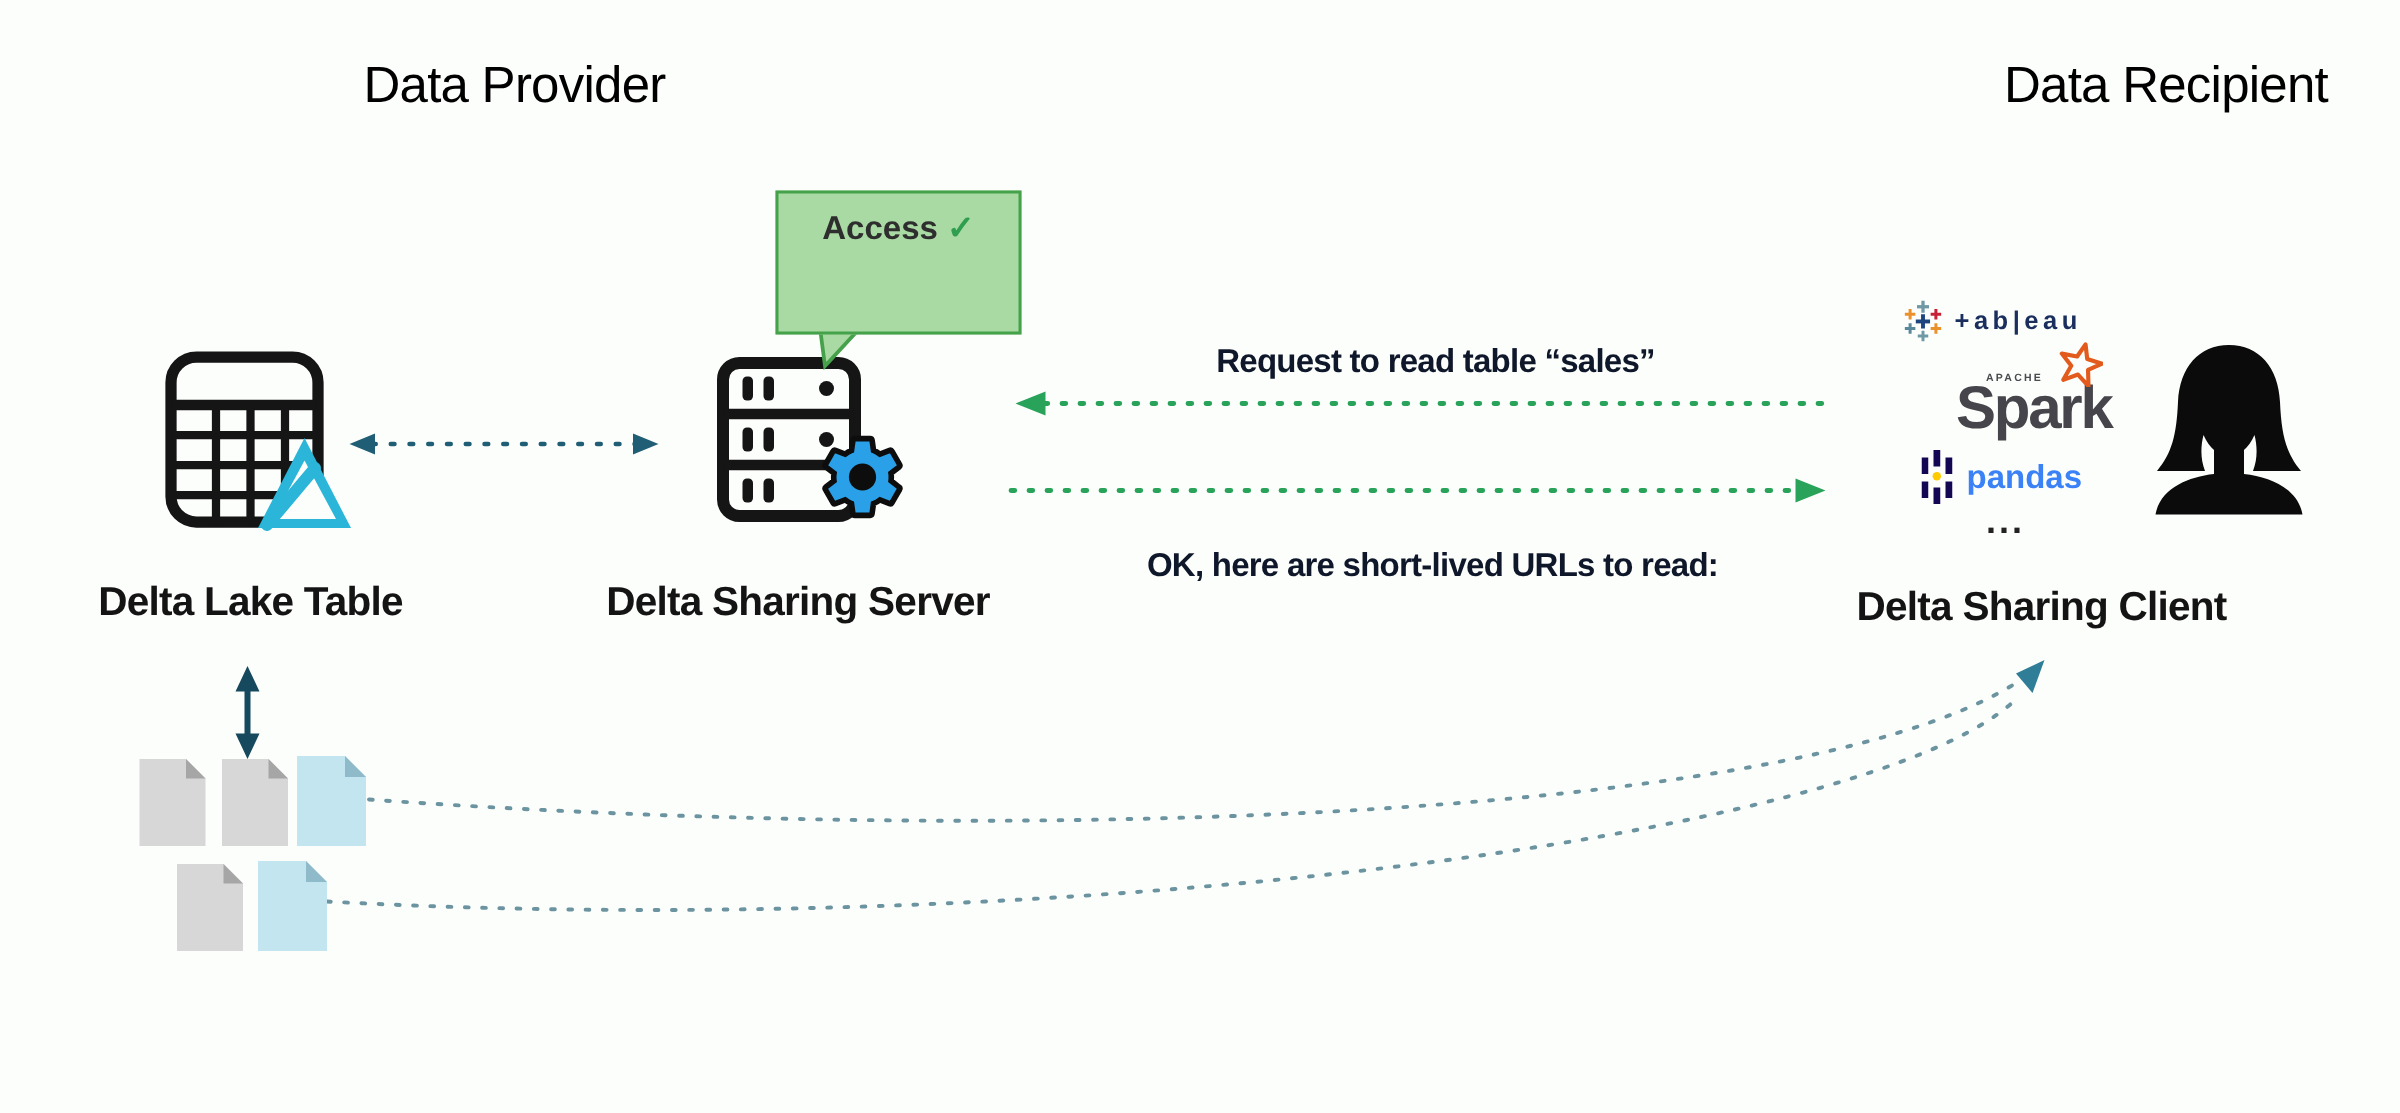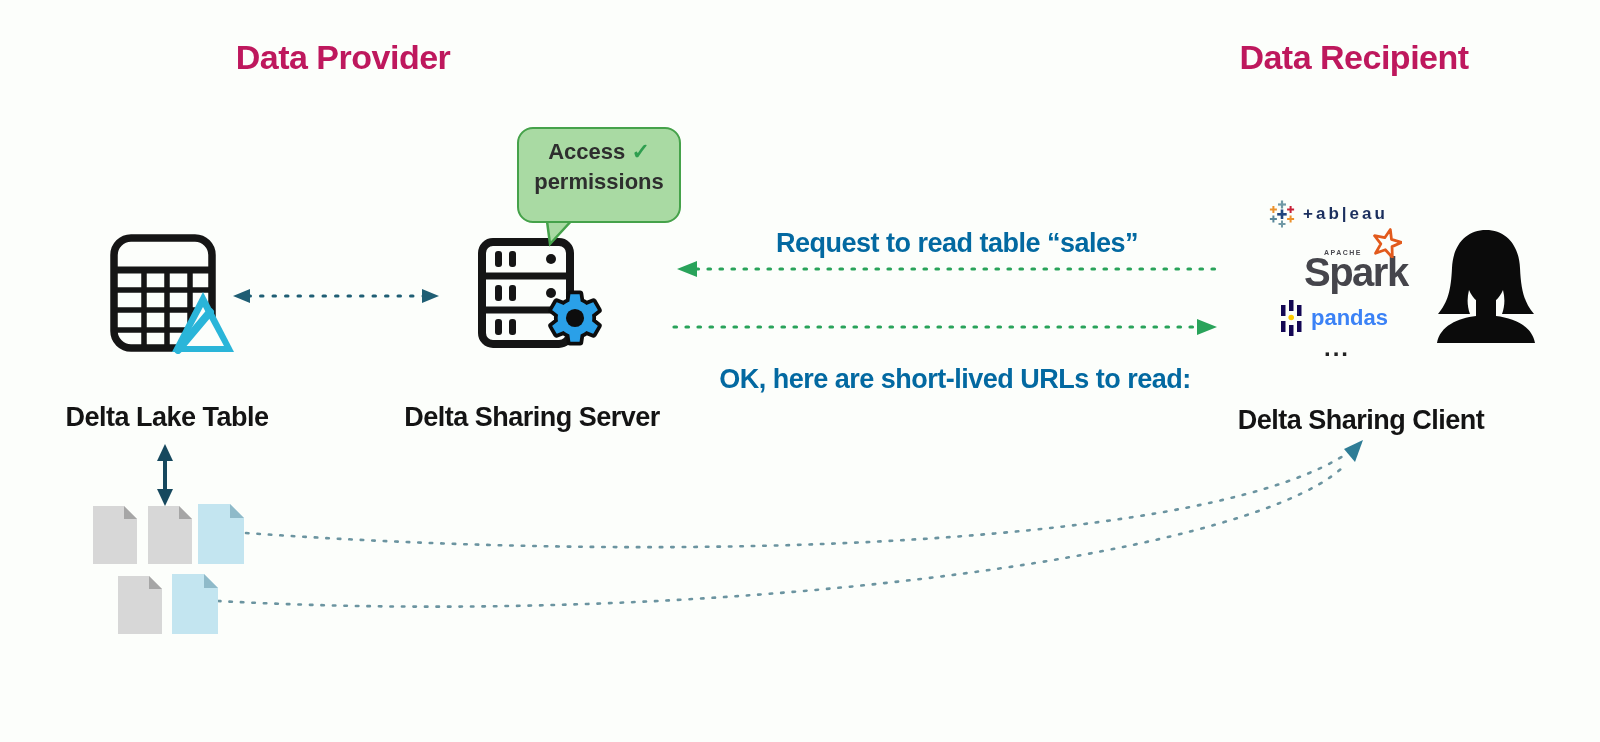--- a/index.html
+++ b/index.html
@@ -1,24 +1,24 @@
 <!DOCTYPE html>
 <html><head>
 <meta charset="utf-8">
 <style>
   html,body{margin:0;padding:0;}
   body{font-family:"Liberation Sans",sans-serif;background:#e9e9e9;}
   #stage{position:relative;width:1600px;height:742px;background:#fcfefb;overflow:hidden;}
   .abs{position:absolute;}
   .ctr{transform:translateX(-50%);white-space:nowrap;}
-  .title{font-size:34px;font-weight:700;letter-spacing:-0.5px;color:#be185d;}
-  .nodelabel{font-size:27px;font-weight:600;letter-spacing:-0.5px;color:#141414;margin-top:16px;}
-  .msg{font-size:27px;font-weight:600;letter-spacing:-0.5px;color:#0369a1;}
+  .title{font-size:34px;font-weight:400;letter-spacing:-0.5px;color:#000000;}
+  .nodelabel{font-size:27px;font-weight:600;letter-spacing:-0.5px;color:#141414;}
+  .msg{font-size:22px;font-weight:600;letter-spacing:-0.5px;color:#0f172a;}
   #bubble{left:517px;top:127px;width:160px;height:84px;background:#a9daa3;
-          border:2.5px solid #45a24a;border-radius:16px;text-align:center;
+          border:2.5px solid #45a24a;border-radius:0;text-align:center;
           font-size:22px;font-weight:600;color:#2e2e2e;line-height:1.35;padding-top:8px;z-index:3;}
   #bubble .chk{color:#2f9e4f;font-weight:700;}
   #bubble-tail{left:520px;top:204px;z-index:2;}
   svg{display:block;}
   #wires{left:0;top:0;z-index:1;}
   .logo-tableau{left:1267px;top:199px;display:flex;align-items:center;gap:6px;}
   .tabl-txt{font-size:17px;letter-spacing:3px;color:#1b2f5e;font-weight:600;}
   .logo-spark{left:1302px;top:234px;width:110px;height:62px;}
   .spark-apache{position:absolute;left:22px;top:15px;font-size:7px;letter-spacing:1.5px;color:#4a4a50;font-weight:700;}
   .spark-word{position:absolute;left:2px;top:16px;font-size:40px;font-weight:700;letter-spacing:-1.5px;color:#45454b;}
@@ -76,31 +76,30 @@
       <path d="M0,0 H31 L44,13 V58 H0 Z" fill="#d7d7d7"></path>
         <path d="M31,0 V13 H44 Z" fill="#a6a6a6"></path>
     </g>
     <g transform="translate(172,574)">
       <path d="M0,0 H32 L46,14 V60 H0 Z" fill="#c3e5f0"></path>
         <path d="M32,0 V14 H46 Z" fill="#8fbac9"></path>
     </g>
   </svg>
 
   <div class="abs title ctr" style="left:343px;top:38px;">Data Provider</div>
-  <div class="abs title ctr" style="left:1354px;top:38px;">Data Recipient</div>
+  <div class="abs title ctr" style="left:1444px;top:38px;">Data Recipient</div>
 
   <svg id="bubble-tail" class="abs" width="80" height="50" viewBox="0 0 80 50">
     <polygon points="25,2 65,2 30,40" fill="#a9daa3" stroke="#45a24a" stroke-width="2.5"></polygon>
   </svg>
   <div id="bubble" class="abs">
     <div>
       <span>Access</span>
       <span class="chk">✓</span>
     </div>
-    <div>permissions</div>
   </div>
 
   <svg class="abs" style="left:110px;top:234px;" width="106" height="118" viewBox="0 0 106 118">
     <rect x="4" y="4" width="98" height="110" rx="17" fill="none" stroke="#151515" stroke-width="7.5"></rect>
     <line x1="5" y1="36" x2="101" y2="36" stroke="#151515" stroke-width="7"></line>
     <line x1="5" y1="56" x2="101" y2="56" stroke="#151515" stroke-width="5.5"></line>
     <line x1="5" y1="76" x2="101" y2="76" stroke="#151515" stroke-width="5.5"></line>
     <line x1="5" y1="96" x2="101" y2="96" stroke="#151515" stroke-width="5.5"></line>
     <line x1="34" y1="36" x2="34" y2="113" stroke="#151515" stroke-width="5.5"></line>
     <line x1="57" y1="36" x2="57" y2="113" stroke="#151515" stroke-width="5.5"></line>

